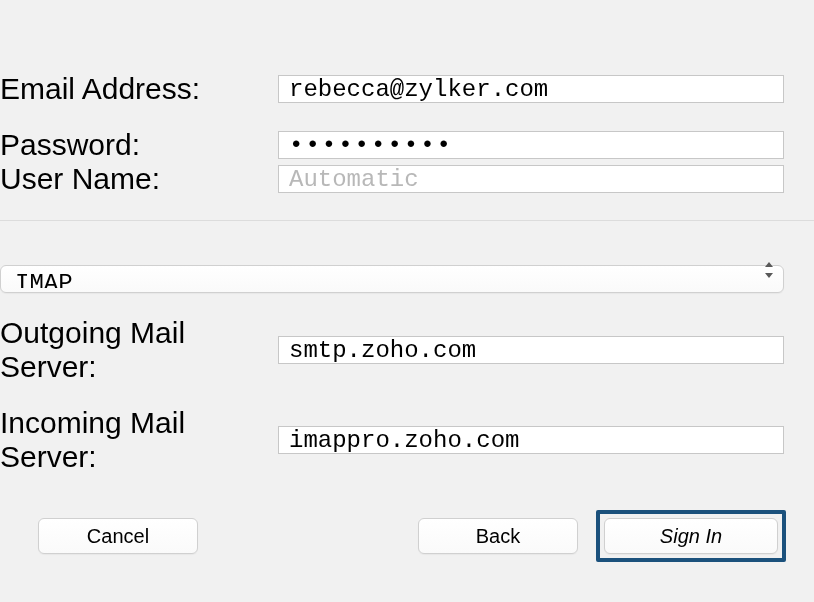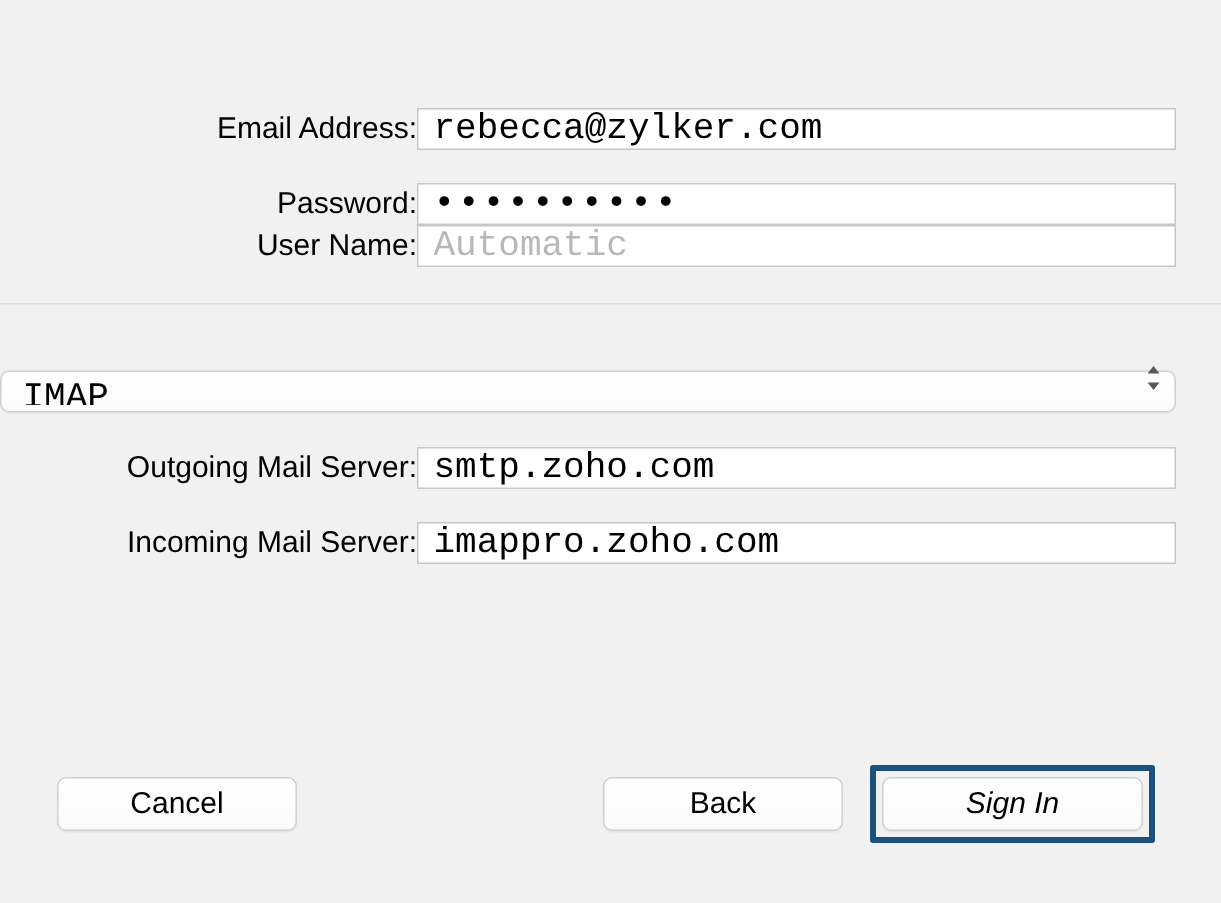--- a/index.html
+++ b/index.html
@@ -36,22 +36,22 @@
       display: flex;
       align-items: center;
       margin-bottom: 22px;
       padding: 0 30px 0 0;
     }
     .row:last-child {
       margin-bottom: 0;
     }
     .label {
       width: 278px;
-      text-align: right;
-      font-size: 20px;
+      text-align: left;
+      font-size: 30px;
       color: #000;
       padding-right: 0;
     }
     .input, .select {
       flex: 1;
       height: 28px;
       font-size: 24px;
       font-family: Liberation Mono, monospace;
       padding: 4px 10px;
       border: 1px solid #c7c7c7;
@@ -94,21 +94,21 @@
       flex-direction: column;
       align-items: center;
       justify-content: center;
     }
     .pw-input {
       letter-spacing: 2px;
     }
     .button-bar {
       position: absolute;
       left: 0;
-      right: 16px;
+      right: 0;
       bottom: 40px;
       display: flex;
       align-items: center;
       padding: 0 28px 0 38px;
     }
     .spacer {
       flex: 1;
     }
     .btn {
       height: 36px;

